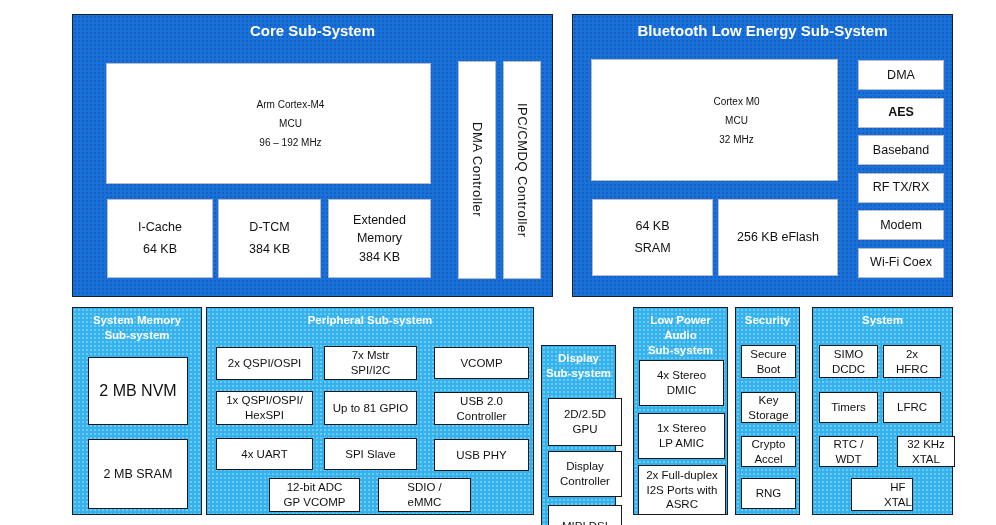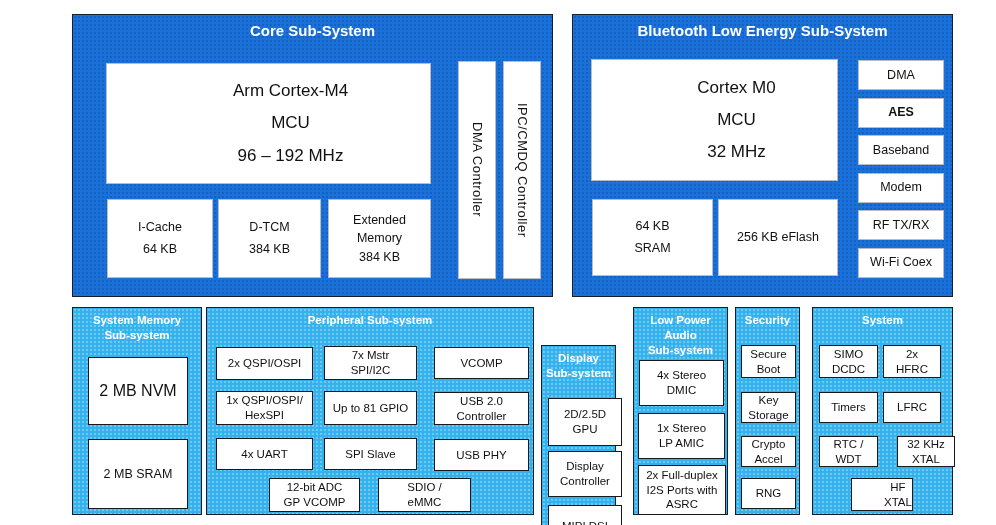--- a/index.html
+++ b/index.html
@@ -23,21 +23,21 @@
     padding-top:7px;font-size:15px;line-height:1.25;
   }
   .panel-title.small{font-size:11.5px;padding-top:5px;line-height:1.3;}
   .wbox{
     position:absolute;box-sizing:border-box;background:#fff;
     display:flex;align-items:center;justify-content:center;
     text-align:center;white-space:pre-line;
     font-size:12.5px;line-height:1.7;color:#111;
     border:1px solid #b9bdc2;
   }
-  .wbox.big{font-size:17px;line-height:1.9;padding-left:44px;}
+  .wbox.big{font-size:10px;line-height:1.9;padding-left:44px;}
   .wbox.sm{font-size:11.5px;line-height:1.28;border:1px solid #17191c;}
   .wbox.vert{
     writing-mode:vertical-rl;text-orientation:mixed;
     font-size:13px;letter-spacing:.5px;line-height:1;white-space:nowrap;
   }
   .stack{
     position:absolute;display:flex;flex-direction:column;justify-content:space-between;
   }
   .stack .wbox{position:static;height:30px;flex:0 0 30px;line-height:1.2;}
   [data-name="block-aes"]{font-weight:bold;}
@@ -68,22 +68,22 @@
     <div class="wbox big" style="left:18px;top:44px;width:247px;height:122px;" data-name="block-cortex-m0-mcu">Cortex M0
 MCU
 32 MHz</div>
     <div class="wbox" style="left:19px;top:184px;width:121px;height:77px;" data-name="block-64kb-sram">64 KB
 SRAM</div>
     <div class="wbox" style="left:145px;top:184px;width:120px;height:77px;" data-name="block-256kb-eflash">256 KB eFlash</div>
     <div class="stack" style="left:285px;top:45px;width:86px;height:218px;" data-name="ble-block-stack">
       <div class="wbox" data-name="block-dma">DMA</div>
       <div class="wbox" data-name="block-aes">AES</div>
       <div class="wbox" data-name="block-baseband">Baseband</div>
+      <div class="wbox" data-name="block-rf-tx-rx">RF TX/RX</div>
       <div class="wbox" data-name="block-modem">Modem</div>
-      <div class="wbox" data-name="block-rf-tx-rx">RF TX/RX</div>
       <div class="wbox" data-name="block-wifi-coex">Wi-Fi Coex</div>
     </div>
   </div>
 
   <div class="panel light" style="left:72px;top:307px;width:130px;height:208px;" data-name="panel-system-memory">
     <div class="panel-title small" data-name="system-memory-title">System Memory
 Sub-system</div>
     <div class="wbox sm" style="left:15px;top:49px;width:100px;height:68px;font-size:16px;" data-name="block-2mb-nvm">2 MB NVM</div>
     <div class="wbox sm" style="left:15px;top:131px;width:100px;height:70px;font-size:12.5px;" data-name="block-2mb-sram">2 MB SRAM</div>
   </div>

